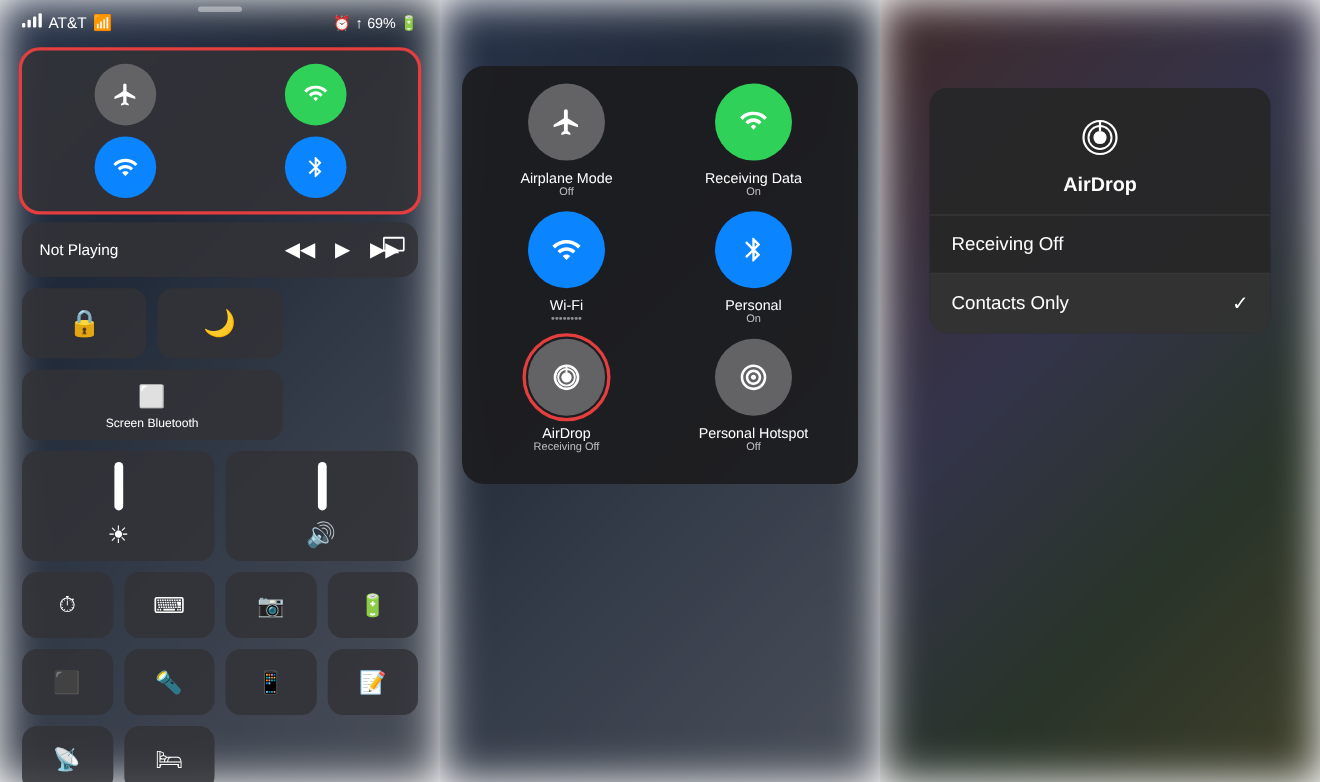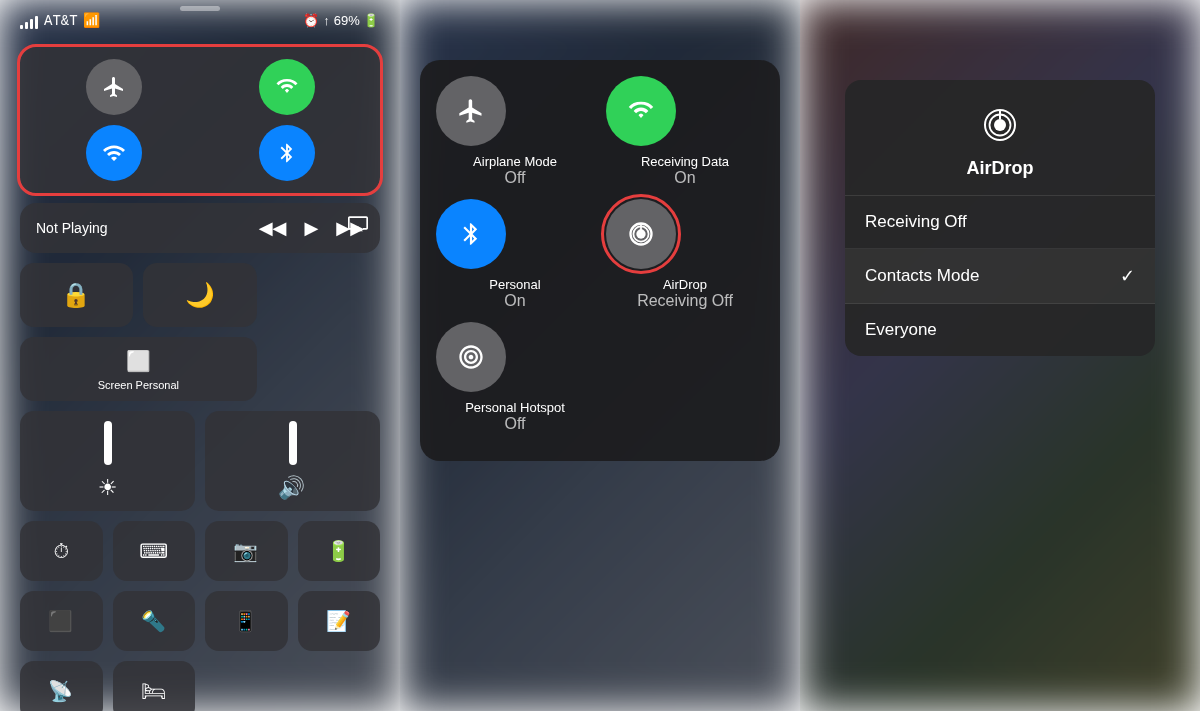--- a/index.html
+++ b/index.html
@@ -44,21 +44,21 @@
     .status-bar {
       display: flex;
       justify-content: space-between;
       align-items: center;
       padding: 12px 20px 8px;
       color: white;
       font-size: 14px;
       font-weight: 500;
     }
 
-    .status-left { display: flex; align-items: flex-end; gap: 6px; font-family: Liberation Mono, monospace; }
+    .status-left { display: flex; align-items: flex-start; gap: 6px; }
     .status-right { display: flex; align-items: center; gap: 4px; font-size: 13px; }
 
     .signal-bars { display: flex; align-items: flex-end; gap: 2px; }
     .signal-bar {
       width: 3px;
       background: white;
       border-radius: 1px;
     }
 
     .drag-handle {
@@ -217,20 +217,21 @@
     .connectivity-grid {
       display: grid;
       grid-template-columns: 1fr 1fr;
       gap: 12px;
       margin-bottom: 12px;
     }
 
     .conn-item {
       display: flex;
       flex-direction: column;
+      align-items: center;
       gap: 8px;
     }
 
     .conn-btn {
       width: 70px;
       height: 70px;
       border-radius: 50%;
       display: flex;
       align-items: center;
       justify-content: center;
@@ -241,21 +242,21 @@
     .conn-btn.gray { background: #636366; }
     .conn-btn.green { background: #30d158; }
     .conn-btn.blue { background: #0a84ff; }
 
     .conn-label {
       text-align: center;
       color: white;
     }
 
     .conn-label .name { font-size: 13px; font-weight: 500; }
-    .conn-label .status { font-size: 16px; color: rgba(255,255,255,0.7); }
+    .conn-label .status { font-size: 10px; color: rgba(255,255,255,0.7); }
 
     
     .panel-right { flex: 1; }
 
     .airdrop-menu {
       background: rgba(38,38,40,0.96);
       border-radius: 16px;
       width: 310px;
       margin: 80px auto 0;
       overflow: hidden;
@@ -384,21 +385,21 @@
       <div class="tiles-row">
         <div class="tile">
           <span>🔒</span>
         </div>
         <div class="tile">
           <span>🌙</span>
         </div>
         <div class="tile wide">
           <span style="font-size:20px;">⬜</span>
           <span class="tile-label">Screen
-Personal</span>
+Bluetooth</span>
         </div>
       </div>
 
       <div class="sliders-row">
         <div class="slider-tile">
           <div class="slider-fill" style="background:white;width:8px;height:50%;border-radius:4px;"></div>
           <span>☀</span>
         </div>
         <div class="slider-tile">
           <div class="slider-fill" style="background:white;width:8px;height:35%;border-radius:4px;"></div>
@@ -452,20 +453,31 @@
             <svg width="28" height="28" viewBox="0 0 24 24" fill="white">
               <path d="M1.5 8.5C3.82 5.6 7.25 4 12 4c4.75 0 8.18 1.6 10.5 4.5l-2.1 1.8C18.5 8 15.5 6.5 12 6.5S5.5 8 3.6 10.3L1.5 8.5zm4.2 3.6C7 10.2 9.3 9 12 9s5 1.2 6.3 3.1l-2.1 1.8c-.9-1.2-2.4-2-4.2-2s-3.3.8-4.2 2l-2.1-1.8zm4.2 3.5c.5-.8 1.5-1.5 2.1-1.5s1.6.7 2.1 1.5L12 18l-2.1-2.4z"></path>
             </svg>
           </div>
           <div class="conn-label">
             <div class="name">Receiving Data</div>
             <div class="status">On</div>
           </div>
         </div>
 
+        <div class="conn-item">
+          <div class="conn-btn blue">
+            <svg width="28" height="28" viewBox="0 0 24 24" fill="white">
+              <path d="M1 9l2 2c5-5 13-5 18 0l2-2C16.9 2.9 7.1 2.9 1 9zm8 8l3 3 3-3c-1.7-1.7-4.3-1.7-6 0zm-4-4l2 2c2.8-2.8 7.2-2.8 10 0l2-2C15.1 9.1 8.9 9.1 5 13z"></path>
+            </svg>
+          </div>
+          <div class="conn-label">
+            <div class="name">Wi-Fi</div>
+            <div class="status" style="color:rgba(255,255,255,0.5);font-size:10px;">••••••••</div>
+          </div>
+        </div>
 
         <div class="conn-item">
           <div class="conn-btn blue">
             <svg width="26" height="26" viewBox="0 0 24 24" fill="white">
               <path d="M17.71 7.71L12 2h-1v7.59L6.41 5 5 6.41 10.59 12 5 17.59 6.41 19 11 14.41V22h1l5.71-5.71-4.3-4.29 4.3-4.29zM13 5.83l1.88 1.88L13 9.59V5.83zm1.88 10.46L13 18.17v-3.76l1.88 1.88z"></path>
             </svg>
           </div>
           <div class="conn-label">
             <div class="name">Personal</div>
             <div class="status">On</div>
@@ -515,21 +527,18 @@
             <circle cx="20" cy="20" r="10.5" fill="none" stroke="white" stroke-width="1.8"></circle>
             <path d="M20 5 L20 14" stroke="white" stroke-width="2" fill="none"></path>
           </svg>
         </div>
         <div class="airdrop-title">AirDrop</div>
       </div>
       <div class="airdrop-option">
         <span>Receiving Off</span>
       </div>
       <div class="airdrop-option selected">
-        <span>Contacts Mode</span>
+        <span>Contacts Only</span>
         <span class="checkmark">✓</span>
-      </div>
-      <div class="airdrop-option">
-        <span>Everyone</span>
       </div>
     </div>
   </div>
 </div>
 
 </body></html>

